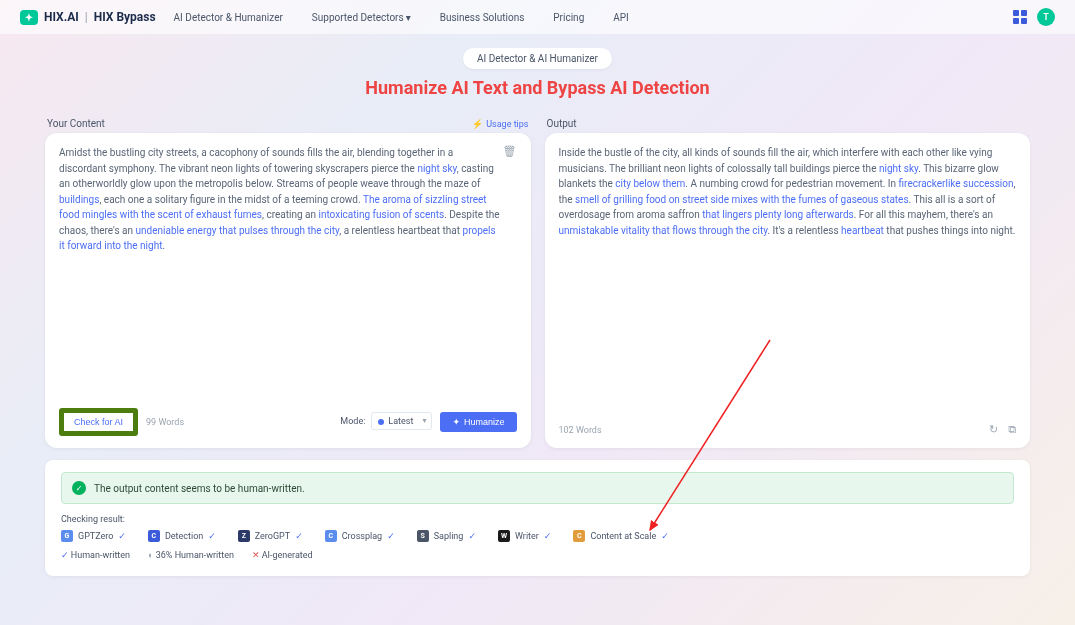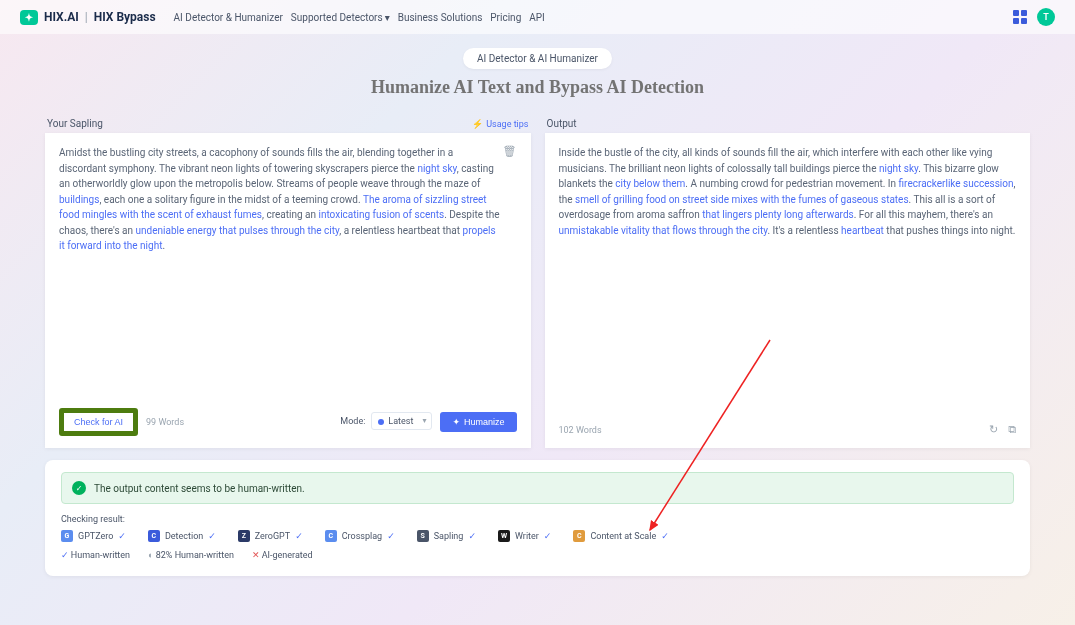--- a/index.html
+++ b/index.html
@@ -20,45 +20,45 @@
     background: rgba(255,255,255,0.6);
   }
   .topbar-left { display: flex; align-items: center; gap: 18px; }
   .logo-group { display: flex; align-items: center; gap: 6px; font-weight: 700; font-size: 12px; color: #1a2b4a; }
   .logo-badge {
     width: 18px; height: 15px; background: #00c898; border-radius: 4px;
     display: flex; align-items: center; justify-content: center;
     color: #fff; font-size: 10px;
   }
   .logo-div { color: #9aa5b0; font-weight: 400; }
-  .nav-links { display: flex; gap: 8px; }
+  .nav-links { display: flex; gap: 29px; }
   .nav-links span { font-size: 10px; color: #4a5568; cursor: pointer; }
   .chev { font-size: 8px; margin-left: 2px; }
   .topbar-right { display: flex; align-items: center; gap: 10px; }
   .grid-icon { width: 14px; height: 14px; display: grid; grid-template-columns: 1fr 1fr; grid-gap: 2px; }
   .grid-icon div { background: #3b5bdb; border-radius: 1px; }
   .avatar { width: 18px; height: 18px; border-radius: 50%; background: #00c898; display:flex;align-items:center;justify-content:center;color:#fff;font-size:9px;font-weight:600; }
 
   .hero { text-align: center; padding: 14px 20px 8px; }
   .badge {
     display: inline-block; background: #fff; border-radius: 14px;
     padding: 5px 14px; font-size: 10px; color: #4a5568; margin-bottom: 8px;
     box-shadow: 0 1px 3px rgba(0,0,0,0.05);
   }
-  .hero h1 { font-size: 18px; color: #737373; font-weight: 700; margin-bottom: 6px; font-family: Liberation Serif, serif; }
+  .hero h1 { font-size: 18px; color: #ef4444; font-weight: 700; margin-bottom: 6px; }
   .hero p { font-size: 10px; color: #6b7280; }
 
   .panels {
     display: flex; gap: 14px; padding: 4px 45px 0;
   }
   .col { flex: 1; display: flex; flex-direction: column; }
   .col-header { display:flex; justify-content:space-between; align-items:center; padding: 2px 2px 4px; font-size: 10px; color: #4a5568;}
   .usage-tips { color: #4c6ef5; font-size: 9px; display:flex; gap:3px; align-items:center;}
   .panel {
-    background: #fff; border-radius: 0; padding: 12px 14px;
+    background: #fff; border-radius: 12px; padding: 12px 14px;
     height: 315px; display:flex; flex-direction:column; justify-content:space-between;
     box-shadow: 0 1px 4px rgba(0,0,0,0.06);
   }
   .panel-text { font-size: 10px; line-height: 1.55; color: #5a6576; overflow: hidden; }
   .panel-text .hl { color: #4c6ef5; }
   .input-top { display:flex; justify-content:space-between; }
   .trash { color: #9aa5b0; font-size: 11px; cursor:pointer; }
   .panel-footer { display:flex; align-items:center; justify-content:space-between; gap:8px; padding-top:8px; }
   .btn-outline {
     border: 5px solid #4d7c0f; color: #4c6ef5; background:#fff;
@@ -140,21 +140,21 @@
 
 <div class="hero">
   <div class="badge">AI Detector &amp; AI Humanizer</div>
   <h1>Humanize AI Text and Bypass AI Detection</h1>
 </div>
 
 <div class="panels">
 
   <div class="col">
     <div class="col-header">
-      <span>Your Sapling</span>
+      <span>Your Content</span>
       <span class="usage-tips">
         <span>⚡</span>
         <span>Usage tips</span>
       </span>
     </div>
     <div class="panel">
       <div class="input-top">
         <div class="panel-text">
           <span>Amidst the bustling city streets, a cacophony of sounds fills the air, blending together in a discordant symphony. The vibrant neon lights of towering skyscrapers pierce the </span><span class="hl">night sky</span><span>, casting an otherworldly glow upon the metropolis below. Streams of people weave through the maze of </span><span class="hl">buildings</span><span>, each one a solitary figure in the midst of a teeming crowd. </span><span class="hl">The aroma of sizzling street food mingles with the scent of exhaust fumes</span><span>, creating an </span><span class="hl">intoxicating fusion of scents</span><span>. Despite the chaos, there's an </span><span class="hl">undeniable energy that pulses through the city</span><span>, a relentless heartbeat that </span><span class="hl">propels it forward into the night</span><span>.</span>
         </div>
@@ -239,21 +239,21 @@
         <span class="tick">✓</span>
       </div>
       <div class="det">
         <div class="det-icon" style="background: rgb(224, 155, 61);">C</div>
         <span>Content at Scale</span>
         <span class="tick">✓</span>
       </div>
     </div>
   <div class="legend">
     <span><span class="tick-blue">✓</span> <span>Human-written</span></span>
-    <span><span class="half">◐</span> <span>82% Human-written</span></span>
+    <span><span class="half">◐</span> <span>36% Human-written</span></span>
     <span><span class="x-red">✕</span> <span>AI-generated</span></span>
   </div>
 </div>
 
 <svg class="arrow">
   <defs>
     <marker id="ah" markerWidth="8" markerHeight="8" refX="6" refY="3" orient="auto">
       <path d="M0,0 L7,3 L0,6 Z" fill="#e22"></path>
     </marker>
   </defs>

